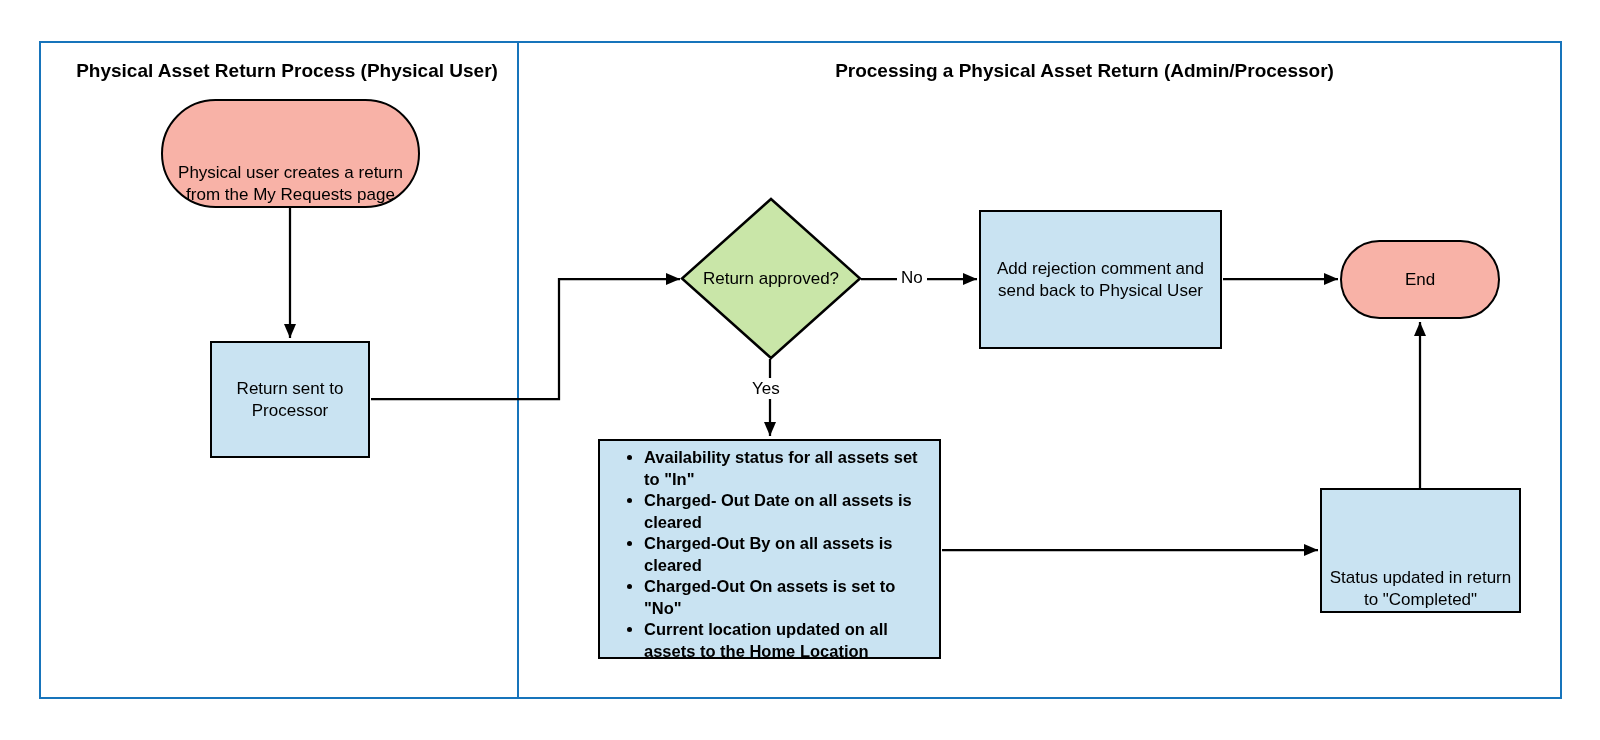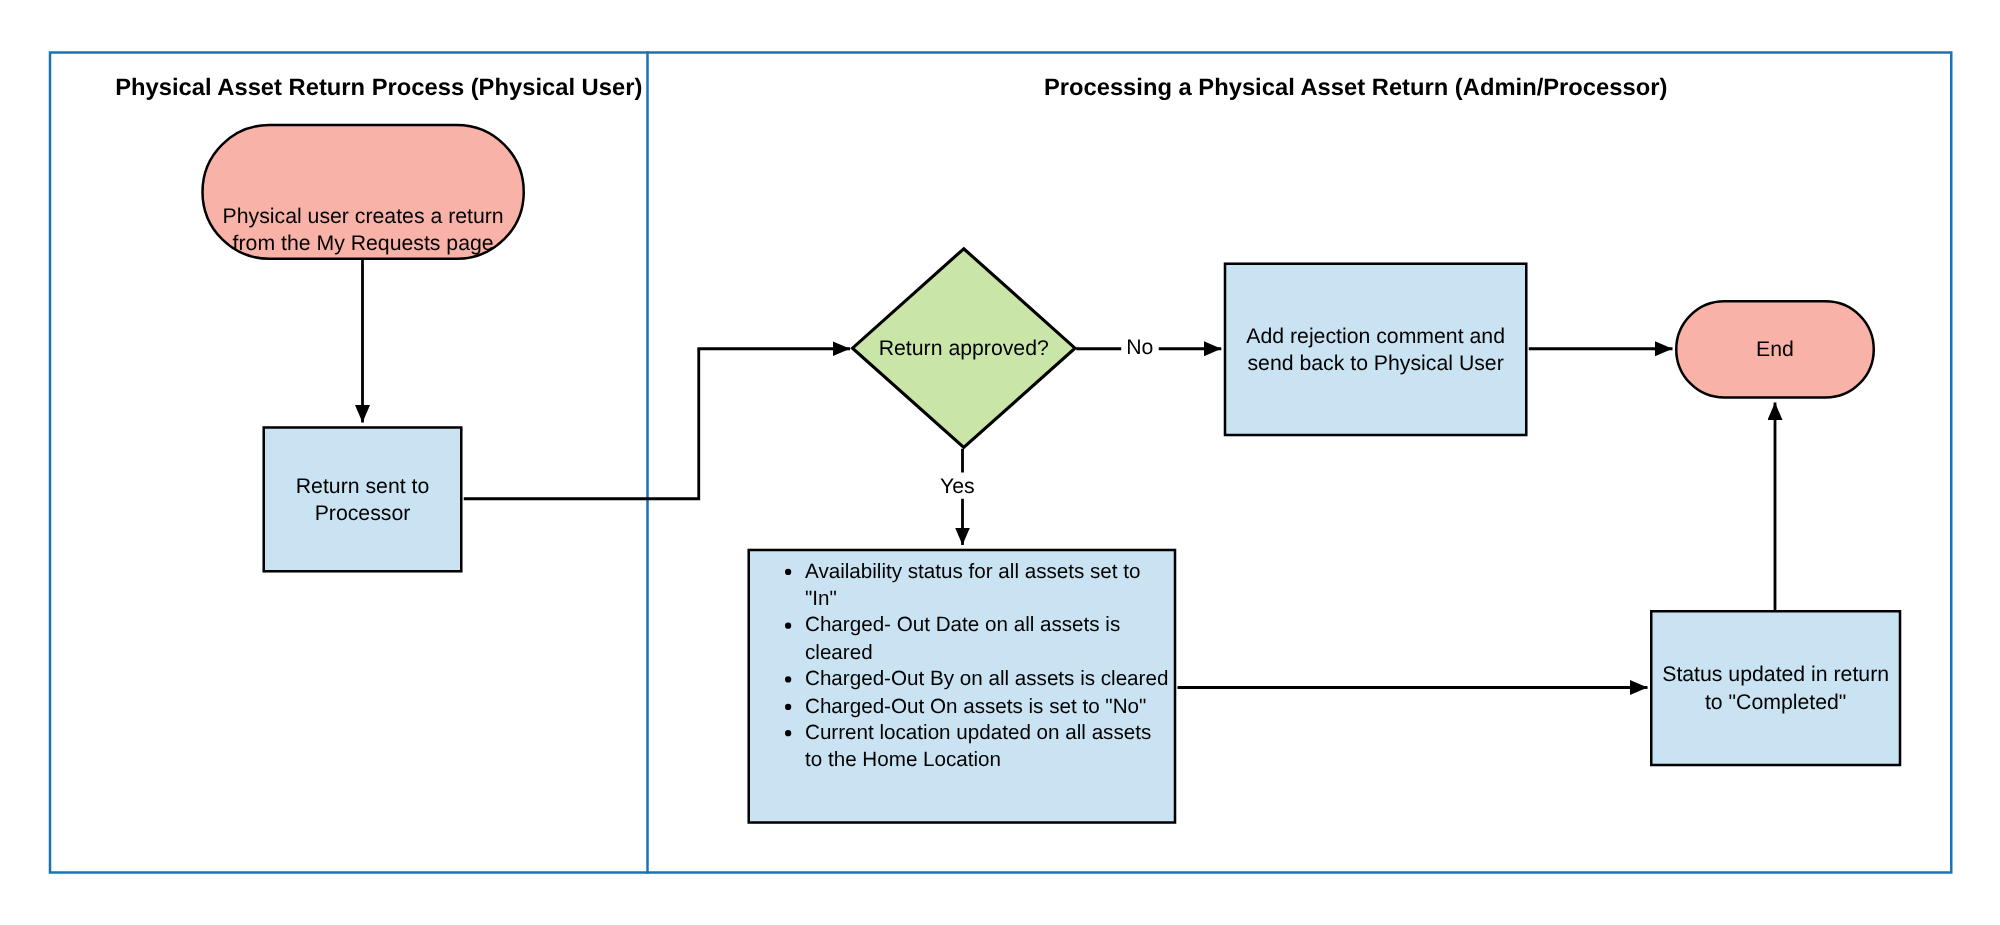--- a/index.html
+++ b/index.html
@@ -20,40 +20,40 @@
     box-sizing:border-box;border:2px solid var(--lane-border);background:#fff;
   }
   .divider{
     position:absolute;left:517px;top:41px;width:2px;height:658px;
     background:var(--lane-border);
   }
   .lane-title{
     position:absolute;top:60px;font-size:19px;font-weight:bold;
     text-align:center;white-space:nowrap;
   }
-  .lane-title.left{left:41px;width:492px;margin-left:16px;}
+  .lane-title.left{left:41px;width:492px;}
   .lane-title.right{left:519px;width:1131px;}
   .node{
     position:absolute;box-sizing:border-box;border:2.5px solid var(--shape-border);
     display:flex;align-items:center;justify-content:center;text-align:center;
     font-size:17px;line-height:22px;
   }
   .terminator{background:var(--terminator-fill);}
   .process{background:var(--process-fill);}
   .start-node{left:161px;top:99px;width:259px;height:109px;border-radius:55px;padding:0 8px;align-items:flex-end;}
   .return-sent-node{left:210px;top:341px;width:160px;height:117px;padding:0 6px;text-align:center;}
   .rejection-node{left:979px;top:210px;width:243px;height:139px;padding:18px 10px;}
-  .status-node{left:1320px;top:488px;width:201px;height:125px;padding:0 0;}
+  .status-node{left:1320px;top:488px;width:201px;height:125px;padding:0 0;align-items:flex-end;}
   .end-node{left:1340px;top:240px;width:160px;height:79px;border-radius:40px;}
   .actions-node{
     left:598px;top:439px;width:343px;height:220px;
     align-items:flex-start;justify-content:flex-start;text-align:left;
     font-size:16.5px;line-height:21.5px;
   }
-  .actions-node ul{margin:6px 0 0 0;padding:0 4px 0 44px;list-style:disc;}
+  .actions-node ul{margin:6px 0 0 0;padding:0 4px 0 44px;list-style:disc;font-weight:bold;}
   .actions-node li{margin:0;padding:0;}
   .decision-label{
     position:absolute;left:681px;top:264px;width:180px;height:30px;
     display:flex;align-items:center;justify-content:center;
     font-size:17px;white-space:nowrap;
   }
   .connectors{position:absolute;left:0;top:0;width:1600px;height:740px;}
   .edge-label{
     position:absolute;background:#ffffff;font-size:17px;line-height:21px;
     padding:0 4px;text-align:right;

